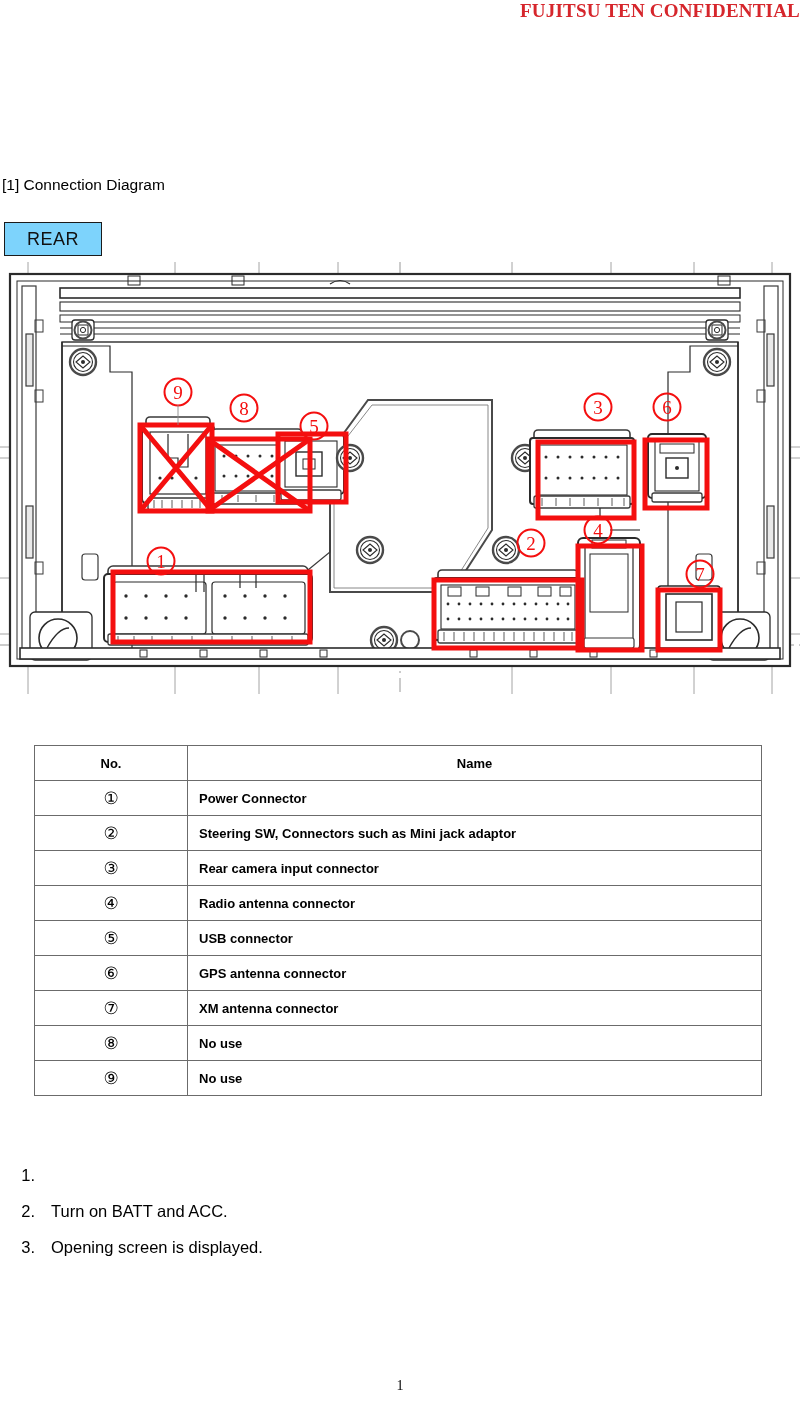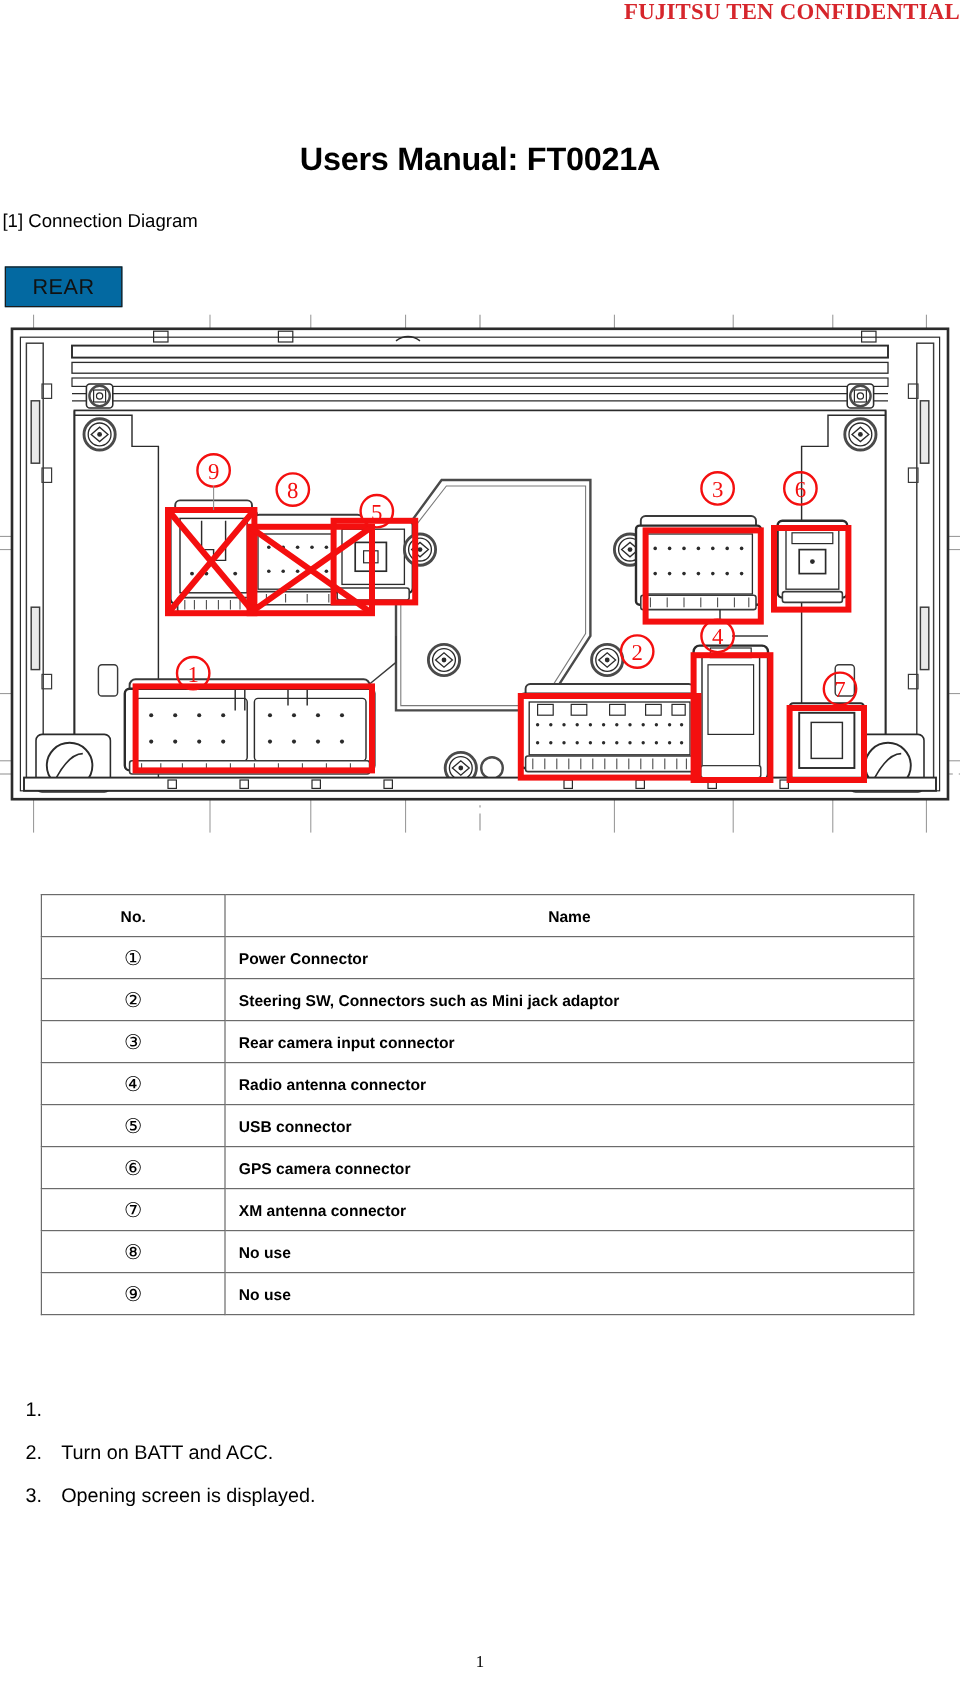--- a/index.html
+++ b/index.html
@@ -24,21 +24,21 @@
     font-size:27px;font-weight:bold;letter-spacing:-0.2px;
   }
   .section-title{
     position:absolute;top:176px;left:2px;
     font-size:15.5px;font-weight:normal;
   }
 
   
   .rear-box{
     position:absolute;left:4px;top:222px;width:96px;height:32px;
-    border:1.6px solid #1b1b1b;background:#0369a1;
+    border:1.6px solid #1b1b1b;background:#7dd3fc;
     display:flex;align-items:center;justify-content:center;
     font-size:18px;letter-spacing:.5px;color:#111;
   }
 
   
   .drawing{position:absolute;left:0px;top:262px;width:800px;height:432px;}
   .drawing svg{display:block;}
 
   
   .conn-table{
@@ -67,21 +67,20 @@
     font-family:"Liberation Serif", serif;font-size:14px;
   }
 </style>
 </head>
 <body>
 
 <div class="page">
 
   <div class="conf-header">FUJITSU TEN CONFIDENTIAL</div>
 
-  <div class="doc-title">Users Manual: FT0021A</div>
 
   <div class="section-title">[1] Connection Diagram</div>
 
   <div class="rear-box">REAR</div>
 
   <div class="drawing">
   <svg width="800" height="432" viewBox="0 0 800 432" xmlns="http://www.w3.org/2000/svg">
     <defs>
       <g id="screwBig">
         <circle r="13" fill="#fff" stroke="#4a4a4a" stroke-width="2.4"></circle>
@@ -524,21 +523,21 @@
       <tr>
         <td class="no">④</td>
         <td class="nm">Radio antenna connector</td>
       </tr>
       <tr>
         <td class="no">⑤</td>
         <td class="nm">USB connector</td>
       </tr>
       <tr>
         <td class="no">⑥</td>
-        <td class="nm">GPS camera connector</td>
+        <td class="nm">GPS antenna connector</td>
       </tr>
       <tr>
         <td class="no">⑦</td>
         <td class="nm">XM antenna connector</td>
       </tr>
       <tr>
         <td class="no">⑧</td>
         <td class="nm">No use</td>
       </tr>
       <tr>

